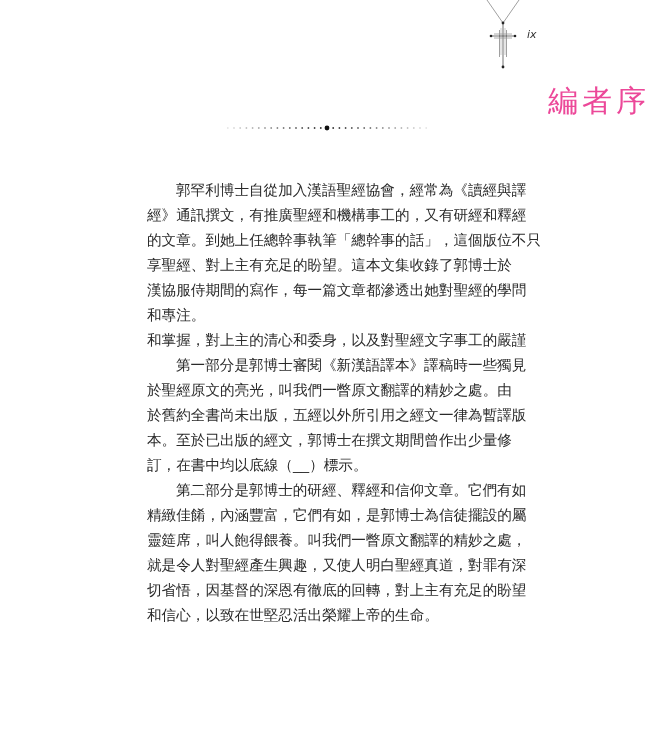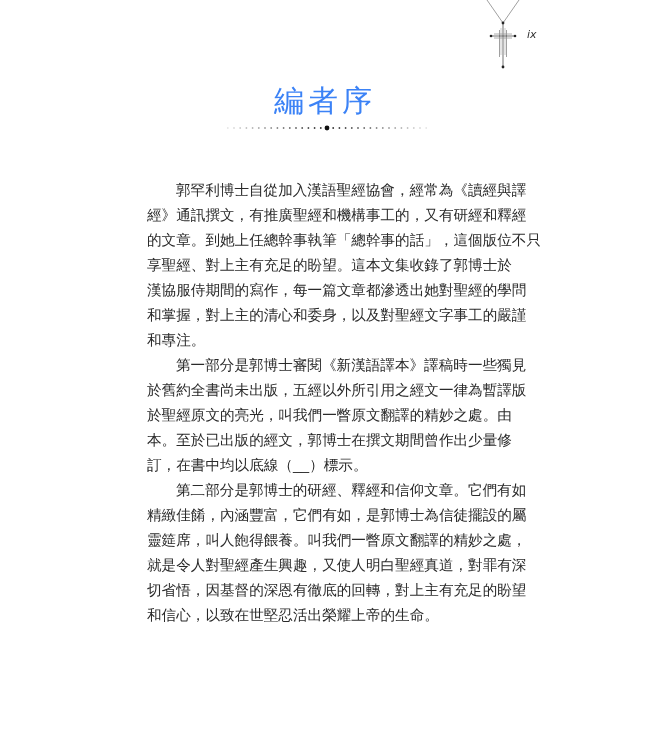--- a/index.html
+++ b/index.html
@@ -34,24 +34,24 @@
       font-family: "DejaVu Sans", "Liberation Sans", sans-serif;
       font-style: italic;
       font-size: 11px;
       color: #333333;
     }
     .title {
       position: absolute;
       left: 0;
       width: 650px;
       top: 84px;
-      text-align: center;
+      text-align: right;
       font-size: 30px;
       letter-spacing: 4px;
-      color: #3b82f6;
+      color: #ec4899;
       font-family: "DejaVu Serif", "Liberation Serif", serif;
       line-height: 34px;
     }
     .divider {
       position: absolute;
       left: 222px;
       top: 119px;
       width: 210px;
       height: 12px;
     }
@@ -151,27 +151,27 @@
     </svg>
   </div>
 
   <div class="body-text">
     <div>
       <span class="line indent">郭罕利博士自從加入漢語聖經協會，經常為《讀經與譯</span>
       <span class="line">經》通訊撰文，有推廣聖經和機構事工的，又有研經和釋經</span>
       <span class="line">的文章。到她上任總幹事執筆「總幹事的話」，這個版位不只</span>
       <span class="line">享聖經、對上主有充足的盼望。這本文集收錄了郭博士於</span>
       <span class="line">漢協服侍期間的寫作，每一篇文章都滲透出她對聖經的學問</span>
+      <span class="line last">和專注。</span>
       <span class="line">和掌握，對上主的清心和委身，以及對聖經文字事工的嚴謹</span>
-      <span class="line last">和專注。</span>
     </div>
     <div>
       <span class="line indent">第一部分是郭博士審閱《新漢語譯本》譯稿時一些獨見</span>
+      <span class="line">於聖經原文的亮光，叫我們一瞥原文翻譯的精妙之處。由</span>
       <span class="line">於舊約全書尚未出版，五經以外所引用之經文一律為暫譯版</span>
-      <span class="line">於聖經原文的亮光，叫我們一瞥原文翻譯的精妙之處。由</span>
       <span class="line">本。至於已出版的經文，郭博士在撰文期間曾作出少量修</span>
       <span class="line last">訂，在書中均以底線（__）標示。</span>
     </div>
     <div>
       <span class="line indent">第二部分是郭博士的研經、釋經和信仰文章。它們有如</span>
       <span class="line">精緻佳餚，內涵豐富，它們有如，是郭博士為信徒擺設的屬</span>
       <span class="line">靈筵席，叫人飽得餵養。叫我們一瞥原文翻譯的精妙之處，</span>
       <span class="line">就是令人對聖經產生興趣，又使人明白聖經真道，對罪有深</span>
       <span class="line">切省悟，因基督的深恩有徹底的回轉，對上主有充足的盼望</span>
       <span class="line last">和信心，以致在世堅忍活出榮耀上帝的生命。</span>

